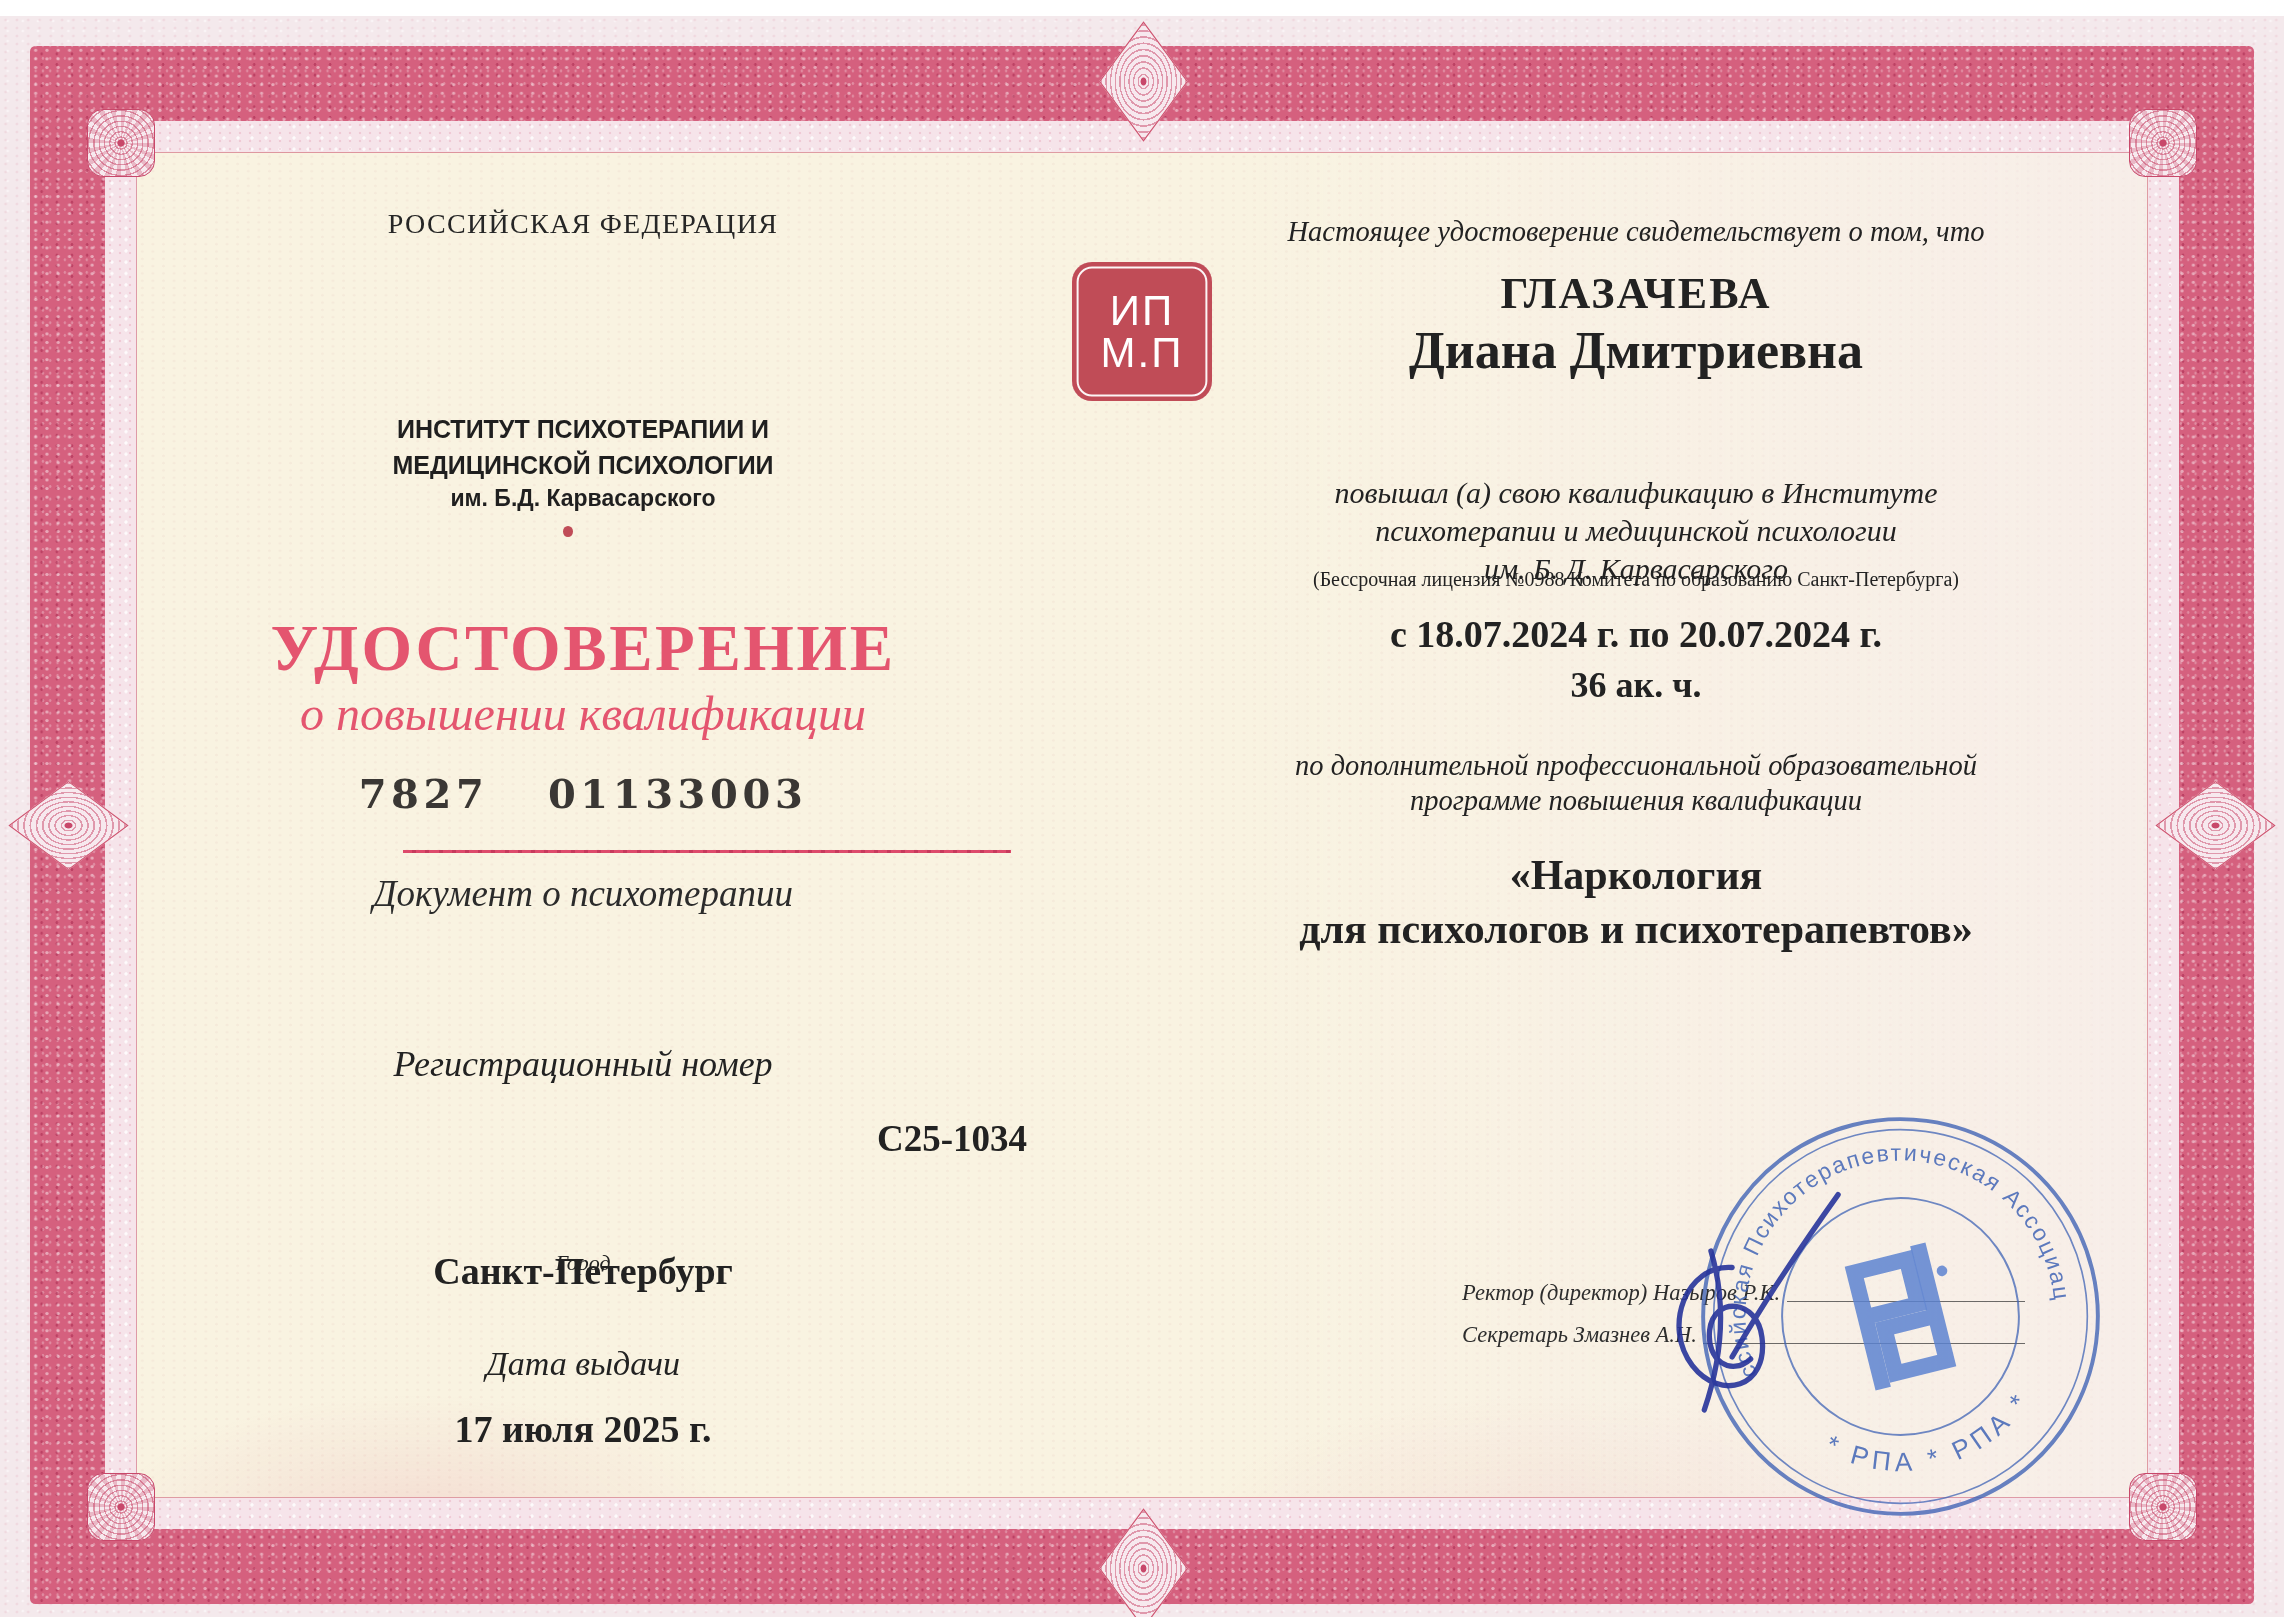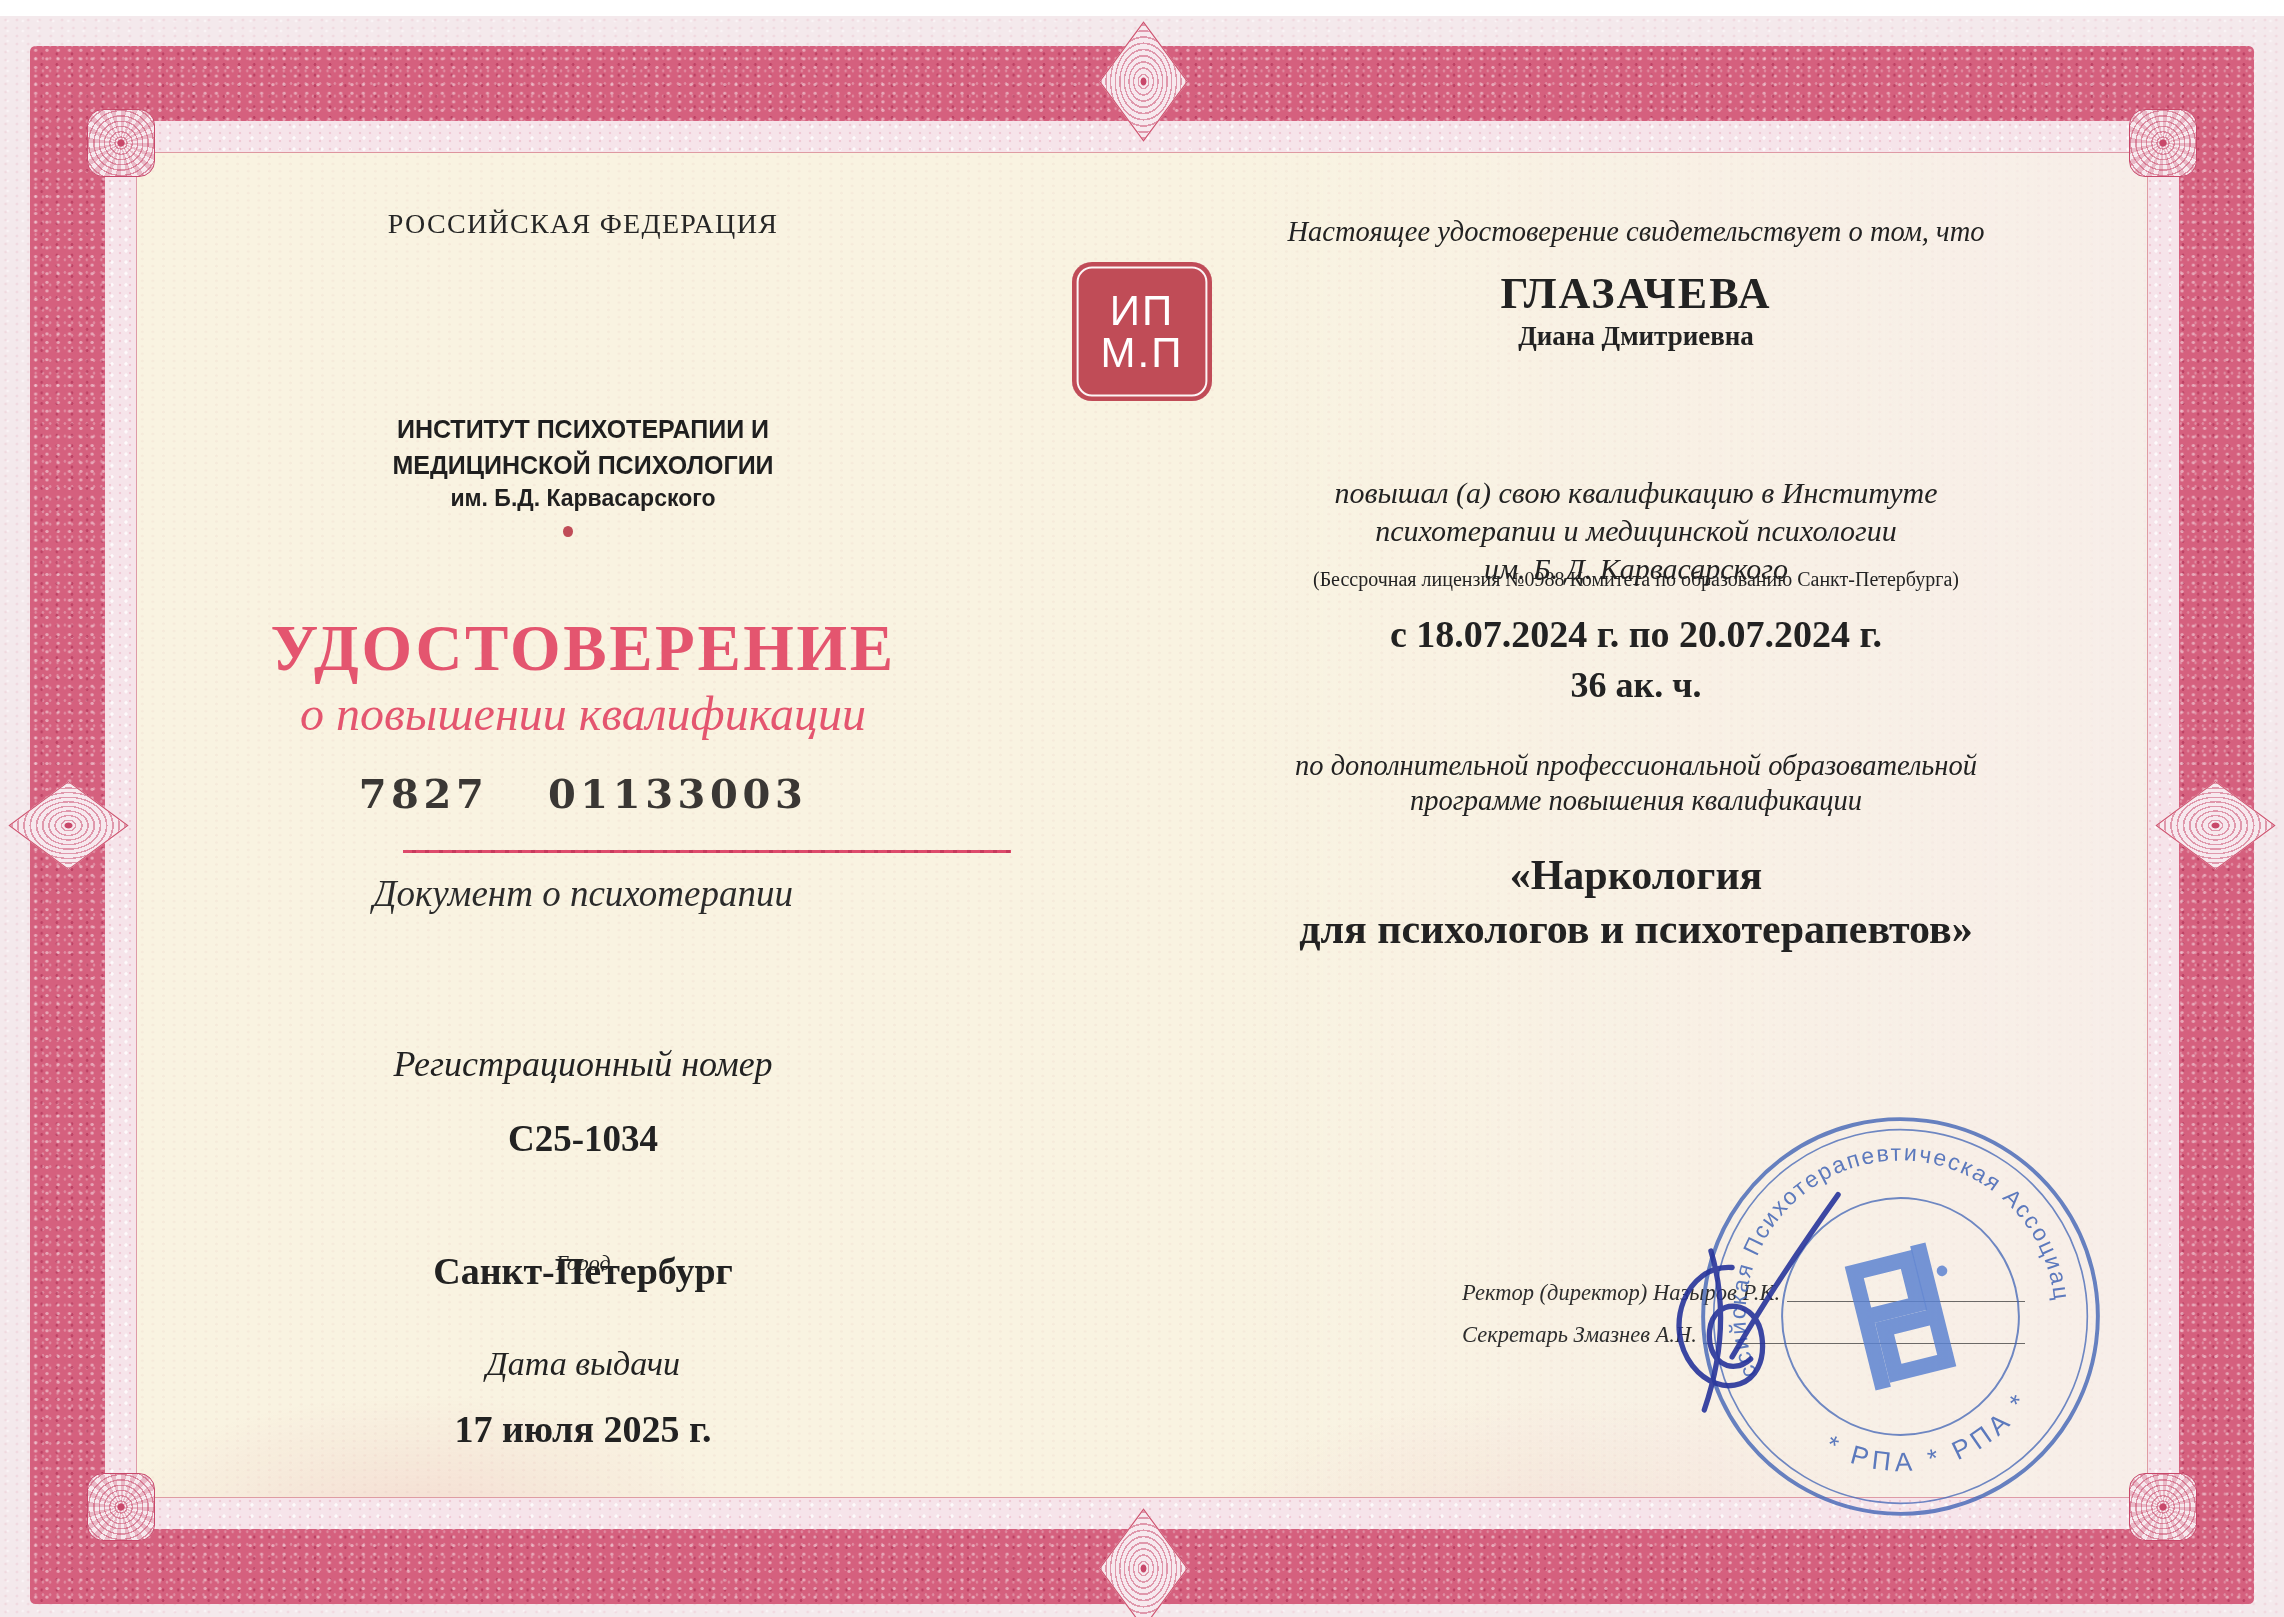--- a/index.html
+++ b/index.html
@@ -94,29 +94,29 @@
   .institute{top:396px;font-family:"Liberation Sans", sans-serif;font-weight:700;font-size:25px;line-height:1.42;color:#1f1f1f;}
   .institute-nm{top:469px;font-family:"Liberation Sans", sans-serif;font-weight:700;font-size:23px;color:#1f1f1f;}
   .red-dot{position:absolute;left:424px;top:510px;width:10px;height:11.3px;border-radius:50%;background:#c04c57;}
   .doc-type{top:595px;font-size:65px;font-weight:700;letter-spacing:2.6px;color:#e4556f;}
   .doc-subtype{top:670px;font-size:48px;font-style:italic;color:#e4556f;}
   .serial{top:754px;font-family:"DejaVu Serif", serif;font-weight:700;font-size:40px;letter-spacing:4.6px;word-spacing:41px;color:#3a3734;}
   .divider{position:absolute;left:264px;top:834px;width:608px;height:3.3px;
     background:repeating-linear-gradient(90deg,#dd4a6b 0 9.3px,#c73a5c 9.3px 13.2px);}
   .doc-qual{top:856px;font-size:37px;font-style:italic;color:#2b2b2b;}
   .reg-label{top:1027px;font-size:36px;font-style:italic;}
-  .reg-number{top:1101px;font-size:37px;font-weight:700;}
+  .reg-number{top:1101px;font-size:37px;font-weight:700;text-align:right;}
   .city-label{top:1234px;font-size:22px;font-style:italic;text-align:center;}
   .city{top:1233px;font-size:38px;font-weight:700;}
   .date-label{top:1329px;font-size:34px;font-style:italic;}
   .date{top:1391px;font-size:38px;font-weight:700;}
 
   .intro{top:200px;font-size:28.5px;font-style:italic;}
   .surname{top:252px;font-size:44px;font-weight:700;letter-spacing:2px;}
-  .name{top:305px;font-size:27px;font-weight:700;}
+  .name{top:305px;font-size:52px;font-weight:700;}
   .body-text{top:458px;font-size:30px;font-style:italic;line-height:1.26;}
   .license{top:552px;font-size:20px;}
   .period{top:596px;font-size:38px;font-weight:700;}
   .hours{top:648px;font-size:36px;font-weight:700;}
   .program-intro{top:733px;font-size:28.5px;font-style:italic;line-height:1.22;}
   .program-title{top:833px;font-size:42px;font-weight:700;line-height:1.28;}
 
   .sig-row{
     position:absolute;left:1462px;width:563px;
     display:flex;align-items:flex-end;

